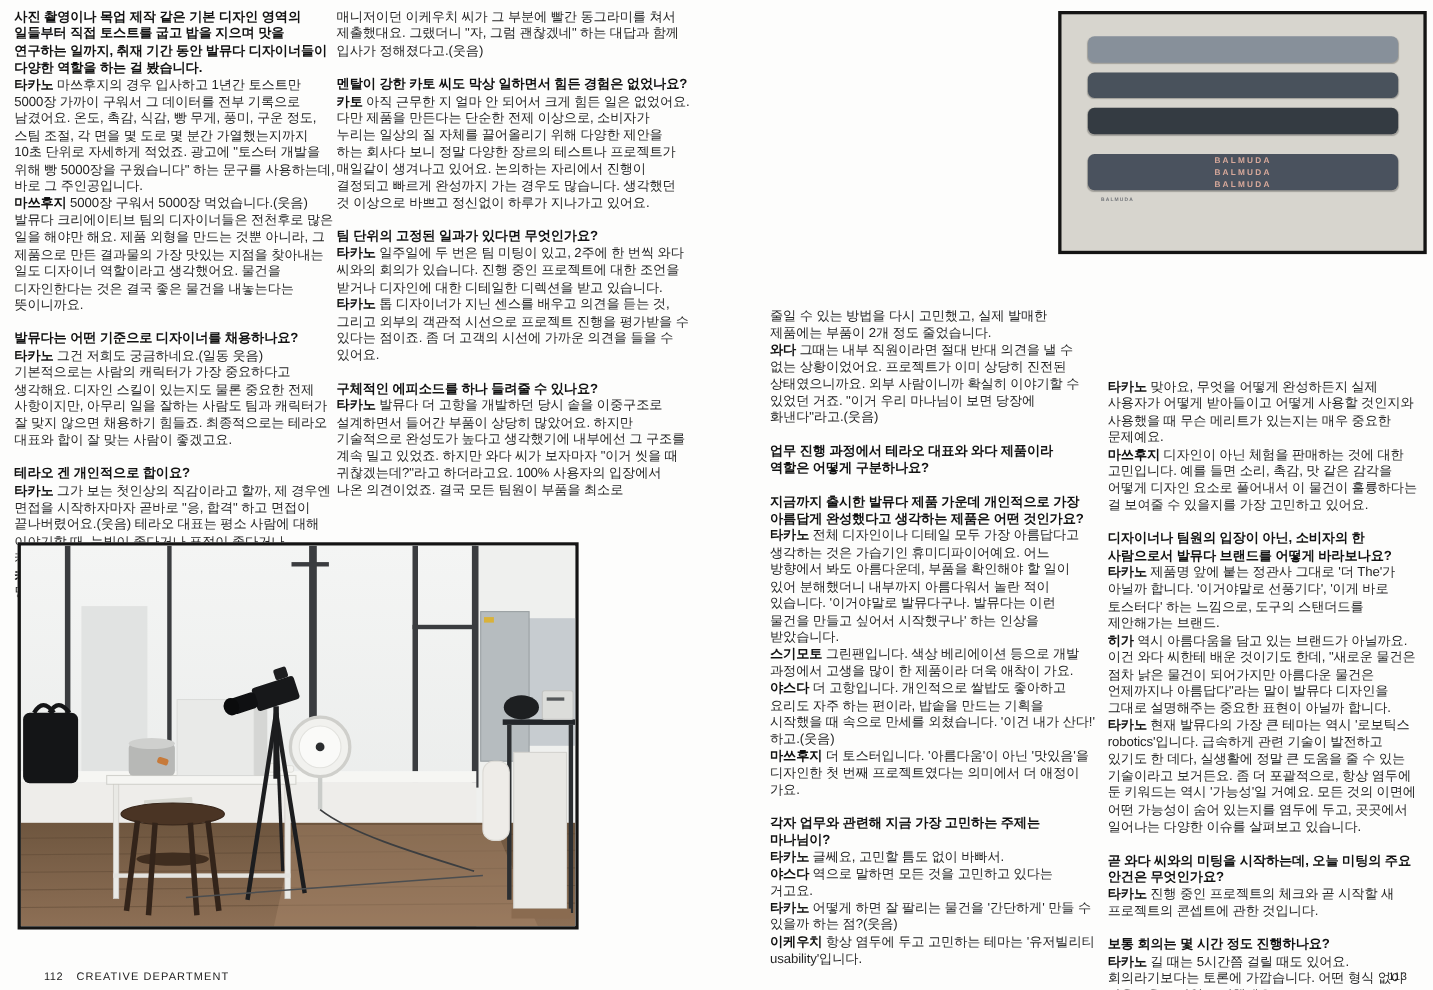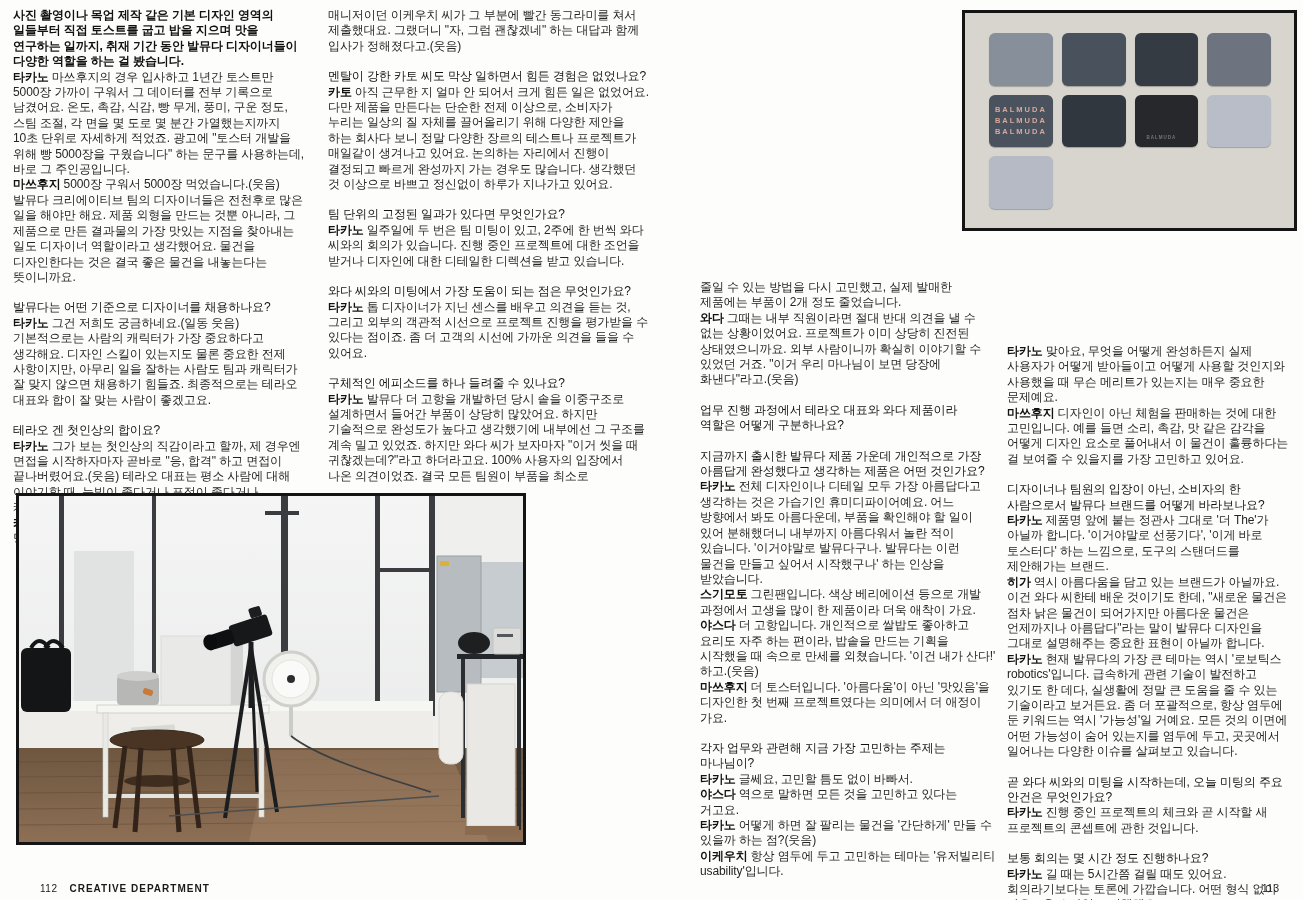--- a/index.html
+++ b/index.html
@@ -12,79 +12,78 @@
   .col{
     position:absolute;
     font-size:12px;
     line-height:15.4px;
     letter-spacing:-0.1px;
     color:#242424;
     text-align:left;
     word-break:keep-all;
   }
   .col p{margin:0;}
-  .col p.question{font-weight:normal;color:#111;margin-top:15px;}
+  .col p.question{font-weight:bold;color:#111;margin-top:15px;}
   .col p.lead{font-weight:bold;color:#111;}
   .col p:first-child{margin-top:0;}
   .col strong{font-weight:bold;color:#111;margin-right:3px;}
 
   
   .photo-studio{
     position:absolute;left:16px;top:493px;width:504px;height:346px;
     border:3px solid #141414;box-sizing:content-box;background:#ecedec;
   }
   
   .photo-cards{
     position:absolute;left:962px;top:10px;width:329px;height:215px;
     border:3px solid #141414;box-sizing:content-box;background:#d7d5ce;
   }
   .card-grid{
     position:absolute;left:24px;top:20px;width:282px;height:176px;
-    display:grid;grid-template-columns:repeat(4,1fr);grid-template-rows:repeat(3,1fr);
+    display:grid;grid-template-columns:repeat(1,1fr);grid-template-rows:repeat(3,1fr);
     gap:9px;
   }
   .sample-card{
     border-radius:6px;position:relative;
     display:flex;flex-direction:column;align-items:center;justify-content:center;
     box-shadow:0 1px 1px rgba(0,0,0,0.25);
   }
   .sample-card .card-line{
     font-size:7.5px;letter-spacing:2px;font-weight:bold;line-height:11px;
   }
   .sample-card .card-line.small{
     position:absolute;left:12px;bottom:6px;font-size:4.5px;letter-spacing:1px;line-height:6px;
   }
   
   .footer{position:absolute;top:883px;font-size:10px;color:#1a1a1a;}
   .footer .num{font-weight:400;letter-spacing:0.5px;}
-  .footer .section{font-weight:bold;letter-spacing:1px;margin-left:12px;}
+  .footer .section{font-weight:normal;letter-spacing:1px;margin-left:12px;}
 </style>
 </head>
 <body>
 
 <div>
 
   <div class="col" style="left:13px;top:8px;width:292px;">
       <p class="blk lead">사진 촬영이나 목업 제작 같은 기본 디자인 영역의 일들부터 직접 토스트를 굽고 밥을 지으며 맛을 연구하는 일까지, 취재 기간 동안 발뮤다 디자이너들이 다양한 역할을 하는 걸 봤습니다.</p>
       <p class="blk answer"><strong>타카노</strong>마쓰후지의 경우 입사하고 1년간 토스트만 5000장 가까이 구워서 그 데이터를 전부 기록으로 남겼어요. 온도, 촉감, 식감, 빵 무게, 풍미, 구운 정도, 스팀 조절, 각 면을 몇 도로 몇 분간 가열했는지까지 10초 단위로 자세하게 적었죠. 광고에 "토스터 개발을 위해 빵 5000장을 구웠습니다" 하는 문구를 사용하는데, 바로 그 주인공입니다.</p>
       <p class="blk answer"><strong>마쓰후지</strong>5000장 구워서 5000장 먹었습니다.(웃음) 발뮤다 크리에이티브 팀의 디자이너들은 전천후로 많은 일을 해야만 해요. 제품 외형을 만드는 것뿐 아니라, 그 제품으로 만든 결과물의 가장 맛있는 지점을 찾아내는 일도 디자이너 역할이라고 생각했어요. 물건을 디자인한다는 것은 결국 좋은 물건을 내놓는다는 뜻이니까요.</p>
       <p class="blk question">발뮤다는 어떤 기준으로 디자이너를 채용하나요?</p>
       <p class="blk answer"><strong>타카노</strong>그건 저희도 궁금하네요.(일동 웃음) 기본적으로는 사람의 캐릭터가 가장 중요하다고 생각해요. 디자인 스킬이 있는지도 물론 중요한 전제 사항이지만, 아무리 일을 잘하는 사람도 팀과 캐릭터가 잘 맞지 않으면 채용하기 힘들죠. 최종적으로는 테라오 대표와 합이 잘 맞는 사람이 좋겠고요.</p>
-      <p class="blk question">테라오 겐 첫인상의 합이요?</p>
+      <p class="blk question">테라오 겐 개인적으로 합이요?</p>
       <p class="blk answer"><strong>타카노</strong>그가 보는 첫인상의 직감이라고 할까, 제 경우엔 면접을 시작하자마자 곧바로 "응, 합격" 하고 면접이 끝나버렸어요.(웃음) 테라오 대표는 평소 사람에 대해 이야기할 때, 눈빛이 좋다거나 표정이 좋다거나 캐릭터가 좋다는 표현을 자주 사용합니다.</p>
       <p class="blk answer"><strong>카토</strong>저는 자기소개서에 "멘탈이 강하다"고 적어 냈더니 당시</p>
     </div>
 
-  <div class="col" style="left:306px;top:8px;width:322px;margin-left:22px;">
+  <div class="col" style="left:306px;top:8px;width:322px;">
       <p class="blk cont">매니저이던 이케우치 씨가 그 부분에 빨간 동그라미를 쳐서 제출했대요. 그랬더니 "자, 그럼 괜찮겠네" 하는 대답과 함께 입사가 정해졌다고.(웃음)</p>
       <p class="blk question">멘탈이 강한 카토 씨도 막상 일하면서 힘든 경험은 없었나요?</p>
       <p class="blk answer"><strong>카토</strong>아직 근무한 지 얼마 안 되어서 크게 힘든 일은 없었어요. 다만 제품을 만든다는 단순한 전제 이상으로, 소비자가 누리는 일상의 질 자체를 끌어올리기 위해 다양한 제안을 하는 회사다 보니 정말 다양한 장르의 테스트나 프로젝트가 매일같이 생겨나고 있어요. 논의하는 자리에서 진행이 결정되고 빠르게 완성까지 가는 경우도 많습니다. 생각했던 것 이상으로 바쁘고 정신없이 하루가 지나가고 있어요.</p>
       <p class="blk question">팀 단위의 고정된 일과가 있다면 무엇인가요?</p>
       <p class="blk answer"><strong>타카노</strong>일주일에 두 번은 팀 미팅이 있고, 2주에 한 번씩 와다 씨와의 회의가 있습니다. 진행 중인 프로젝트에 대한 조언을 받거나 디자인에 대한 디테일한 디렉션을 받고 있습니다.</p>
-      <p class="blk question">와다 씨와의 미팅에서 가장 도움이 되는 점은 무엇인가요?</p>
       <p class="blk answer"><strong>타카노</strong>톱 디자이너가 지닌 센스를 배우고 의견을 듣는 것, 그리고 외부의 객관적 시선으로 프로젝트 진행을 평가받을 수 있다는 점이죠. 좀 더 고객의 시선에 가까운 의견을 들을 수 있어요.</p>
       <p class="blk question">구체적인 에피소드를 하나 들려줄 수 있나요?</p>
       <p class="blk answer"><strong>타카노</strong>발뮤다 더 고항을 개발하던 당시 솥을 이중구조로 설계하면서 들어간 부품이 상당히 많았어요. 하지만 기술적으로 완성도가 높다고 생각했기에 내부에선 그 구조를 계속 밀고 있었죠. 하지만 와다 씨가 보자마자 "이거 씻을 때 귀찮겠는데?"라고 하더라고요. 100% 사용자의 입장에서 나온 의견이었죠. 결국 모든 팀원이 부품을 최소로</p>
     </div>
 
   <div class="photo-studio">
     <svg width="504" height="346" viewBox="0 0 504 346">
       <defs>
         <linearGradient id="winlight" x1="0" y1="0" x2="0" y2="1">
           <stop offset="0" stop-color="#f4f5f4"></stop>

